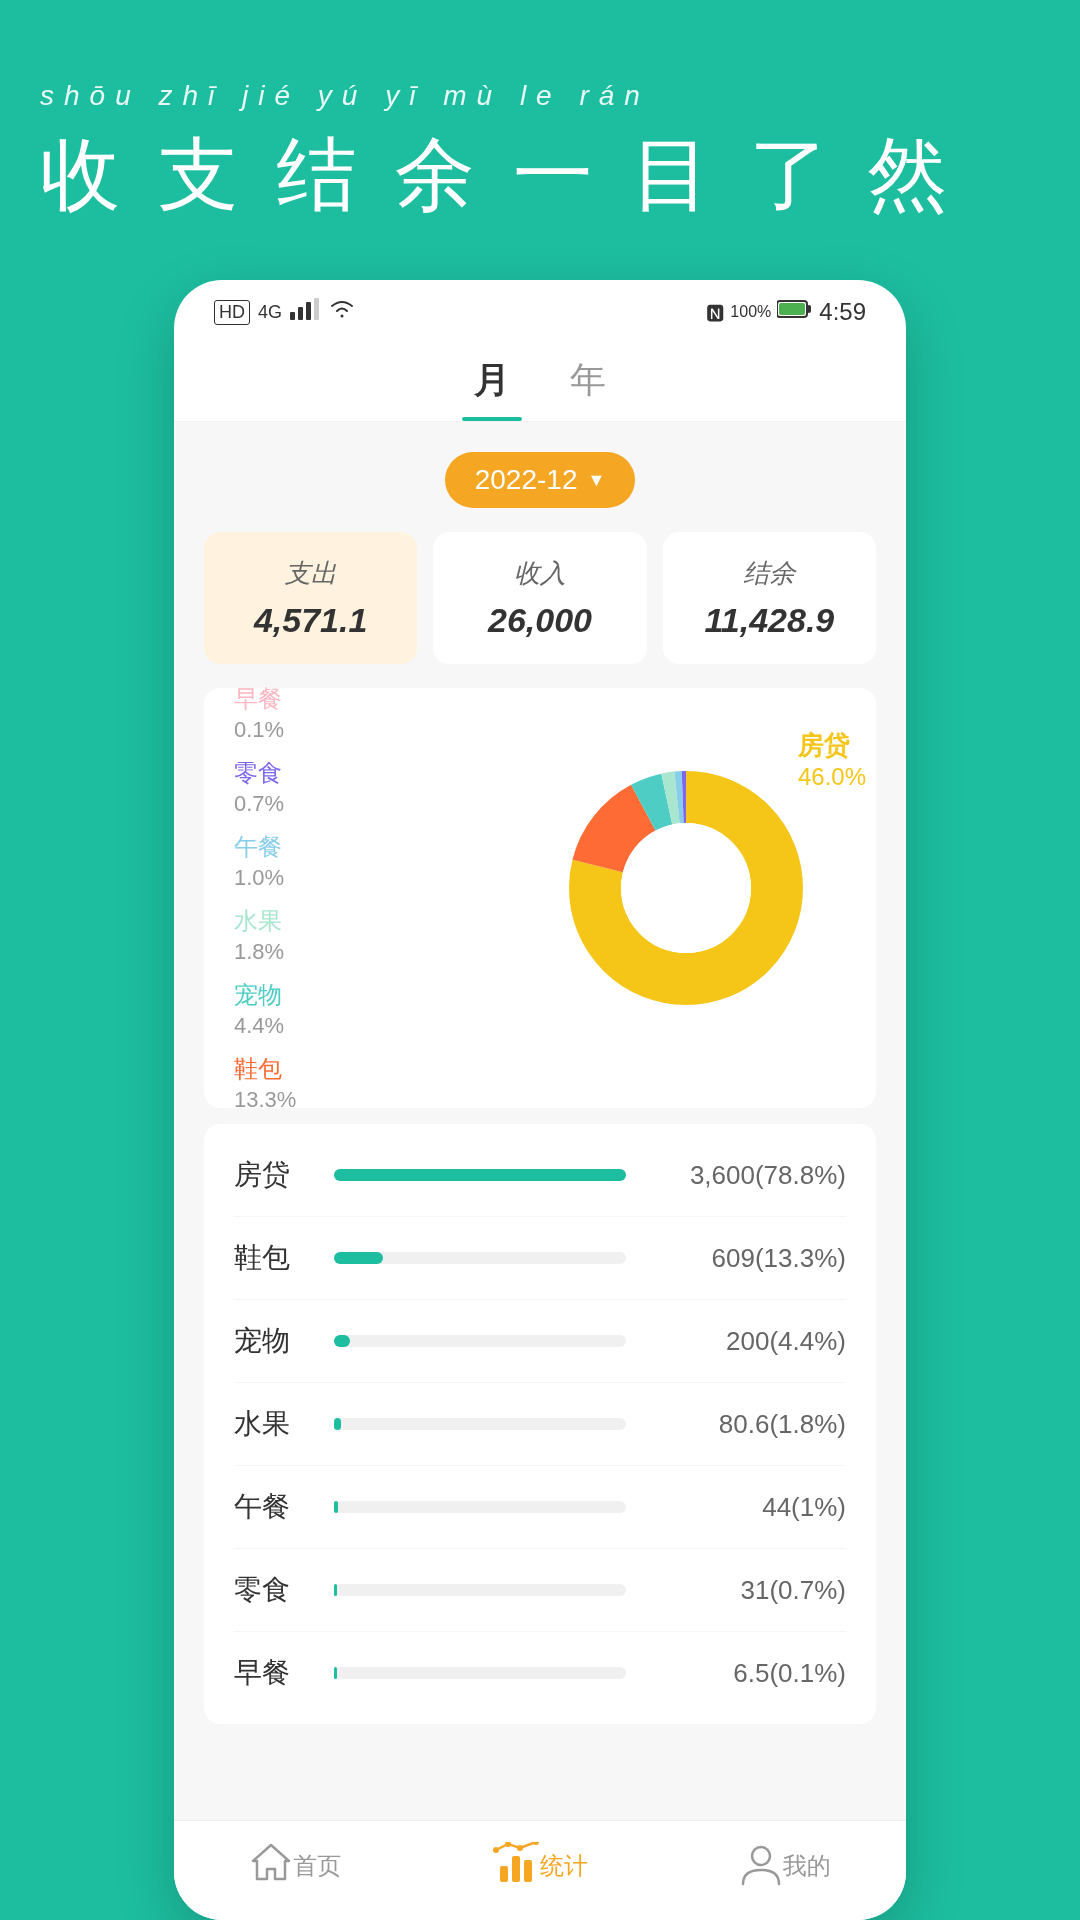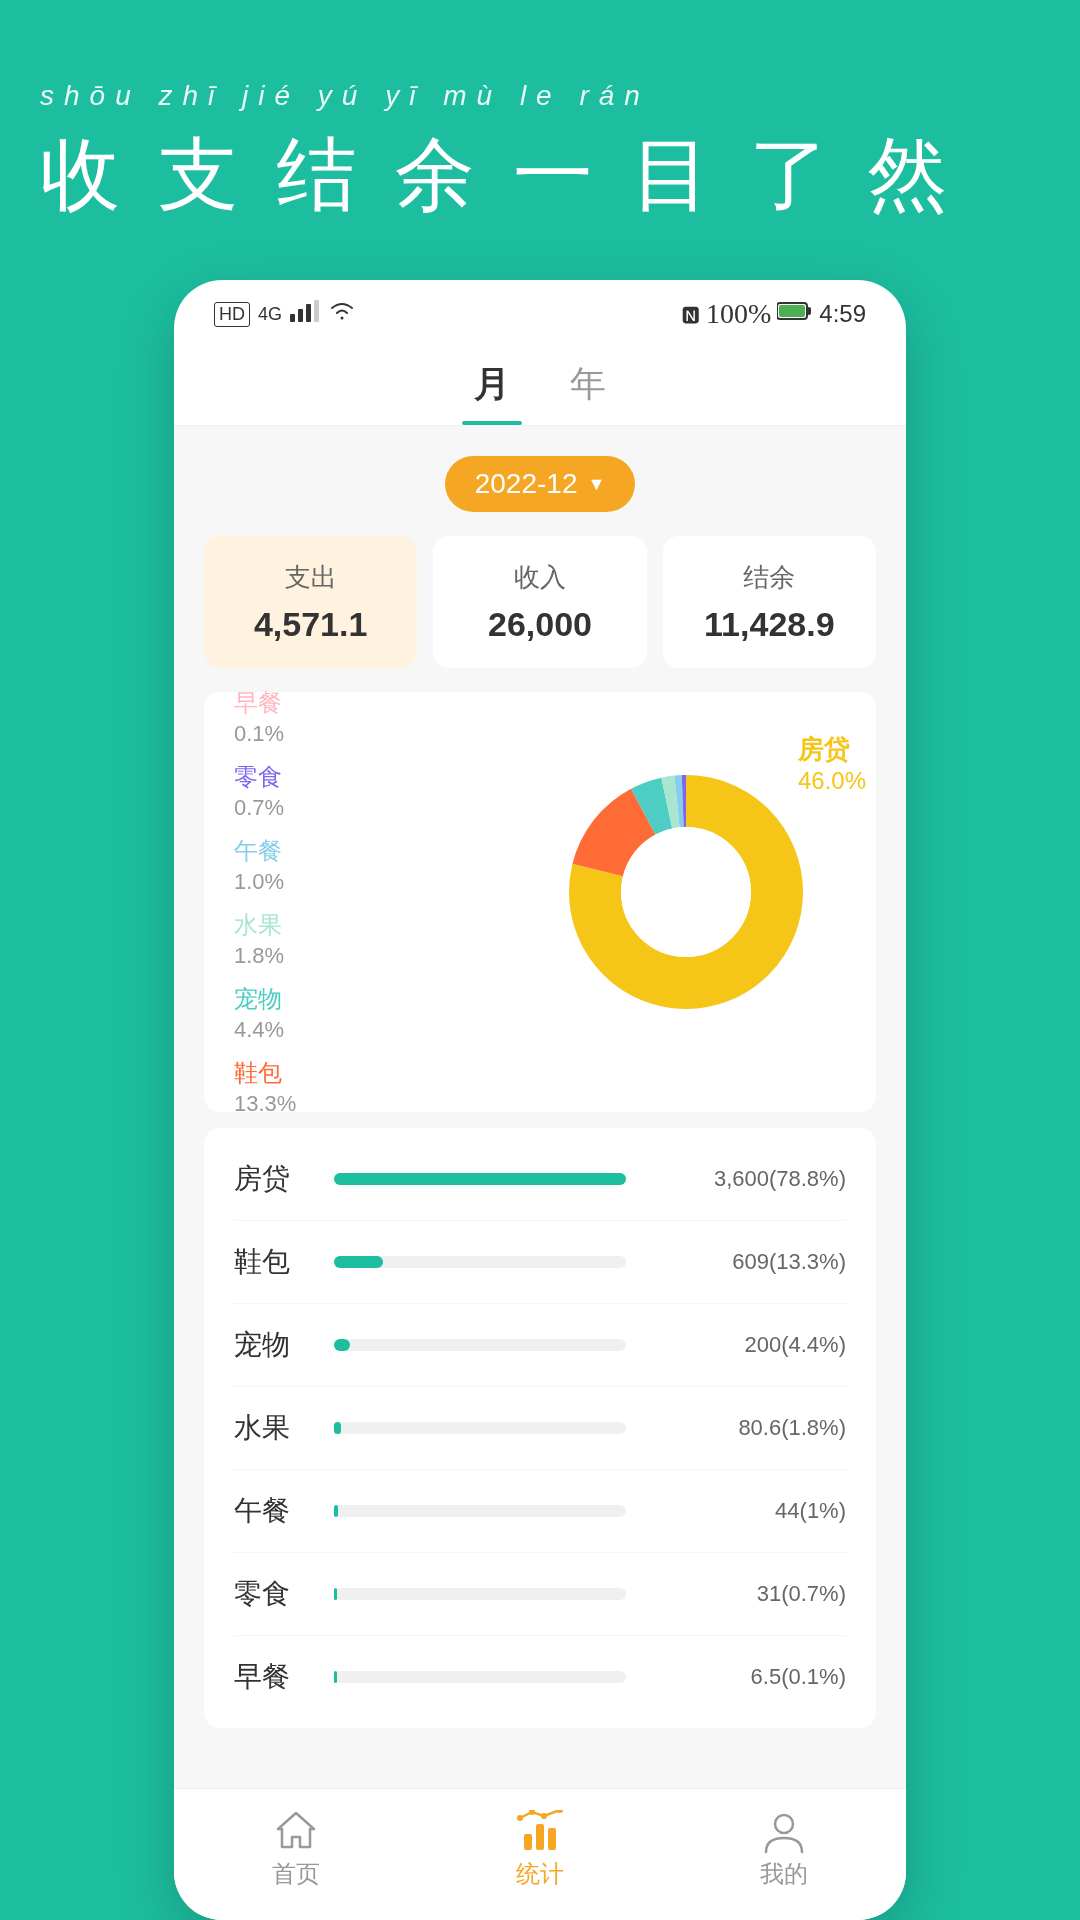--- a/index.html
+++ b/index.html
@@ -128,20 +128,21 @@
       display: flex;
       gap: 16px;
       margin-bottom: 24px;
     }
     .card {
       flex: 1;
       background: white;
       border-radius: 16px;
       padding: 24px 28px;
       text-align: center;
+      font-style: italic;
     }
     .card.highlight {
       background: #FFF3E0;
     }
     .card-label {
       font-size: 26px;
       color: #666;
       margin-bottom: 10px;
     }
     .card-value {
@@ -225,38 +226,38 @@
     }
     .bar-fill {
       height: 100%;
       border-radius: 6px;
       position: absolute;
       left: 0;
       top: 0;
     }
     .bar-value {
       width: 200px;
-      font-size: 22px;
+      font-size: 26px;
       color: #666;
       text-align: right;
       flex-shrink: 0;
     }
 
     
     .bottom-nav {
       display: flex;
       justify-content: space-around;
       align-items: center;
       background: white;
       padding: 20px 0 30px;
       border-top: 1px solid #eee;
     }
     .nav-item {
       display: flex;
-      flex-direction: column;
+      flex-direction: row;
       align-items: center;
       gap: 0;
       cursor: pointer;
       justify-content: center;
     }
     .nav-label {
       font-size: 24px;
       color: #999;
     }
     .nav-label.active {
@@ -288,21 +289,21 @@
       <span>
         <svg width="28" height="22" viewBox="0 0 28 22">
           <path d="M14 18 L14 18" stroke="#333" stroke-width="3" stroke-linecap="round"></path>
           <path d="M9 13 Q14 8 19 13" stroke="#333" stroke-width="2" fill="none" stroke-linecap="round"></path>
           <path d="M4 8 Q14 0 24 8" stroke="#333" stroke-width="2" fill="none" stroke-linecap="round"></path>
         </svg>
       </span>
     </div>
     <div class="status-right">
       <span style="font-size:20px;">🅽</span>
-      <span style="font-size:28px;font-family:Liberation Serif, serif;">100%</span>
+      <span style="font-size:16px;">100%</span>
       <span>
         <svg width="36" height="20" viewBox="0 0 36 20">
           <rect x="0" y="2" width="30" height="16" rx="3" ry="3" fill="none" stroke="#333" stroke-width="2"></rect>
           <rect x="30" y="6" width="4" height="8" rx="2" fill="#333"></rect>
           <rect x="2" y="4" width="26" height="12" rx="2" fill="#4CAF50"></rect>
         </svg>
       </span>
       <span style="font-size:24px;font-weight:500;">4:59</span>
     </div>
   </div>

